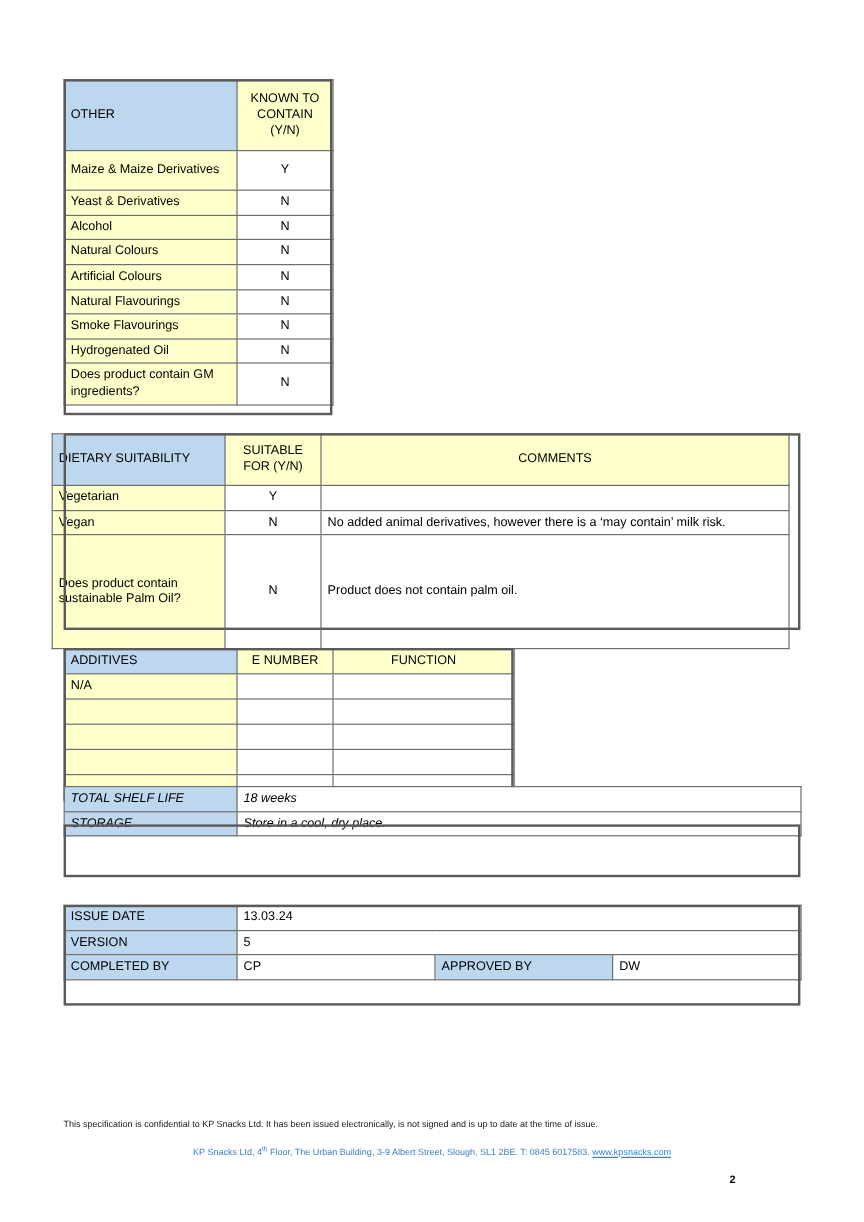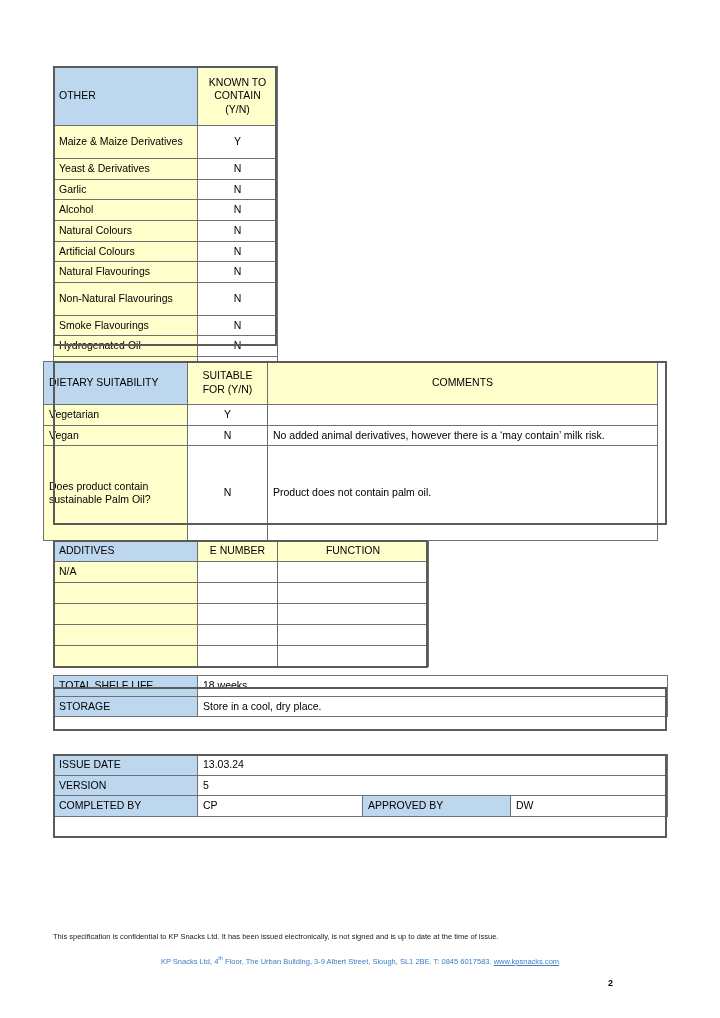--- a/index.html
+++ b/index.html
@@ -55,21 +55,21 @@
   
   #tbl-other        { left: 53px;  top: 66px;  width: 224px; }
   #frm-other        { left: 53px;  top: 66px;  width: 224px; height: 280px; }
 
   #tbl-dietary      { left: 43px;  top: 361px; width: 614px; }
   #frm-dietary      { left: 53px;  top: 361px; width: 614px; height: 164px; }
 
   #tbl-additives    { left: 53px;  top: 540px; width: 375px; }
   #frm-additives    { left: 53px;  top: 540px; width: 375px; height: 128px; }
 
-  #tbl-storage      { left: 53px;  top: 675px; width: 614px; }
+  #tbl-storage      { left: 53px;  top: 655px; width: 614px; font-style: italic; }
   #frm-storage      { left: 53px;  top: 687px; width: 614px; height: 44px; }
 
   #tbl-issue        { left: 53px;  top: 754px; width: 614px; }
   #frm-issue        { left: 53px;  top: 754px; width: 614px; height: 84px; }
 
   
   .footer-conf {
     position: absolute;
     left: 53px;
     top: 932px;
@@ -121,41 +121,33 @@
         </tr>
         <tr>
           <td class="cell-yellow" style="height:26px">Maize &amp; Maize Derivatives</td>
           <td class="ctr">Y</td>
         </tr>
         <tr>
           <td class="cell-yellow">Yeast &amp; Derivatives</td>
           <td class="ctr">N</td>
         </tr>
         <tr>
-          <td class="cell-yellow">Garlic</td>
-          <td class="ctr">N</td>
-        </tr>
-        <tr>
           <td class="cell-yellow">Alcohol</td>
           <td class="ctr">N</td>
         </tr>
         <tr>
           <td class="cell-yellow">Natural Colours</td>
           <td class="ctr">N</td>
         </tr>
         <tr>
           <td class="cell-yellow">Artificial Colours</td>
           <td class="ctr">N</td>
         </tr>
         <tr>
           <td class="cell-yellow">Natural Flavourings</td>
-          <td class="ctr">N</td>
-        </tr>
-        <tr>
-          <td class="cell-yellow" style="height:26px">Non-Natural Flavourings</td>
           <td class="ctr">N</td>
         </tr>
         <tr>
           <td class="cell-yellow">Smoke Flavourings</td>
           <td class="ctr">N</td>
         </tr>
         <tr>
           <td class="cell-yellow">Hydrogenated Oil</td>
           <td class="ctr">N</td>
         </tr>

